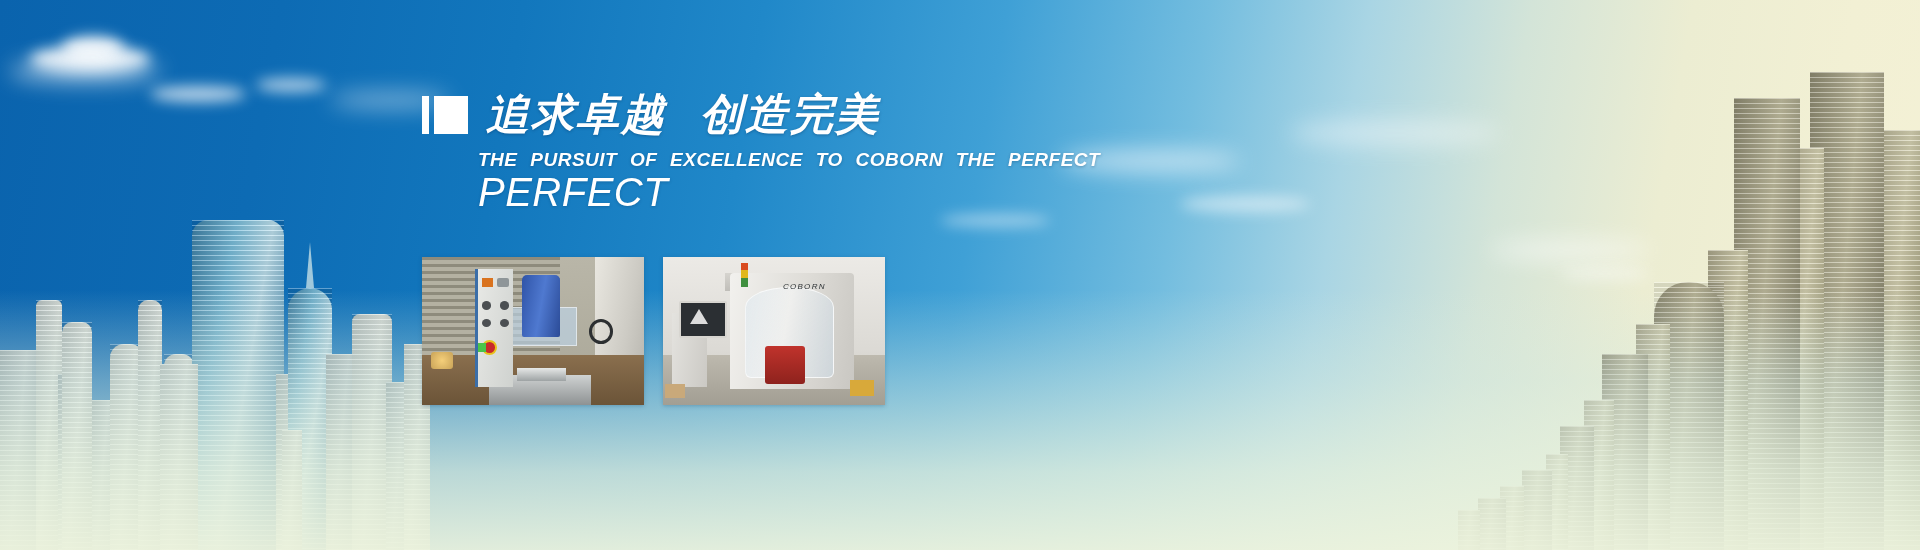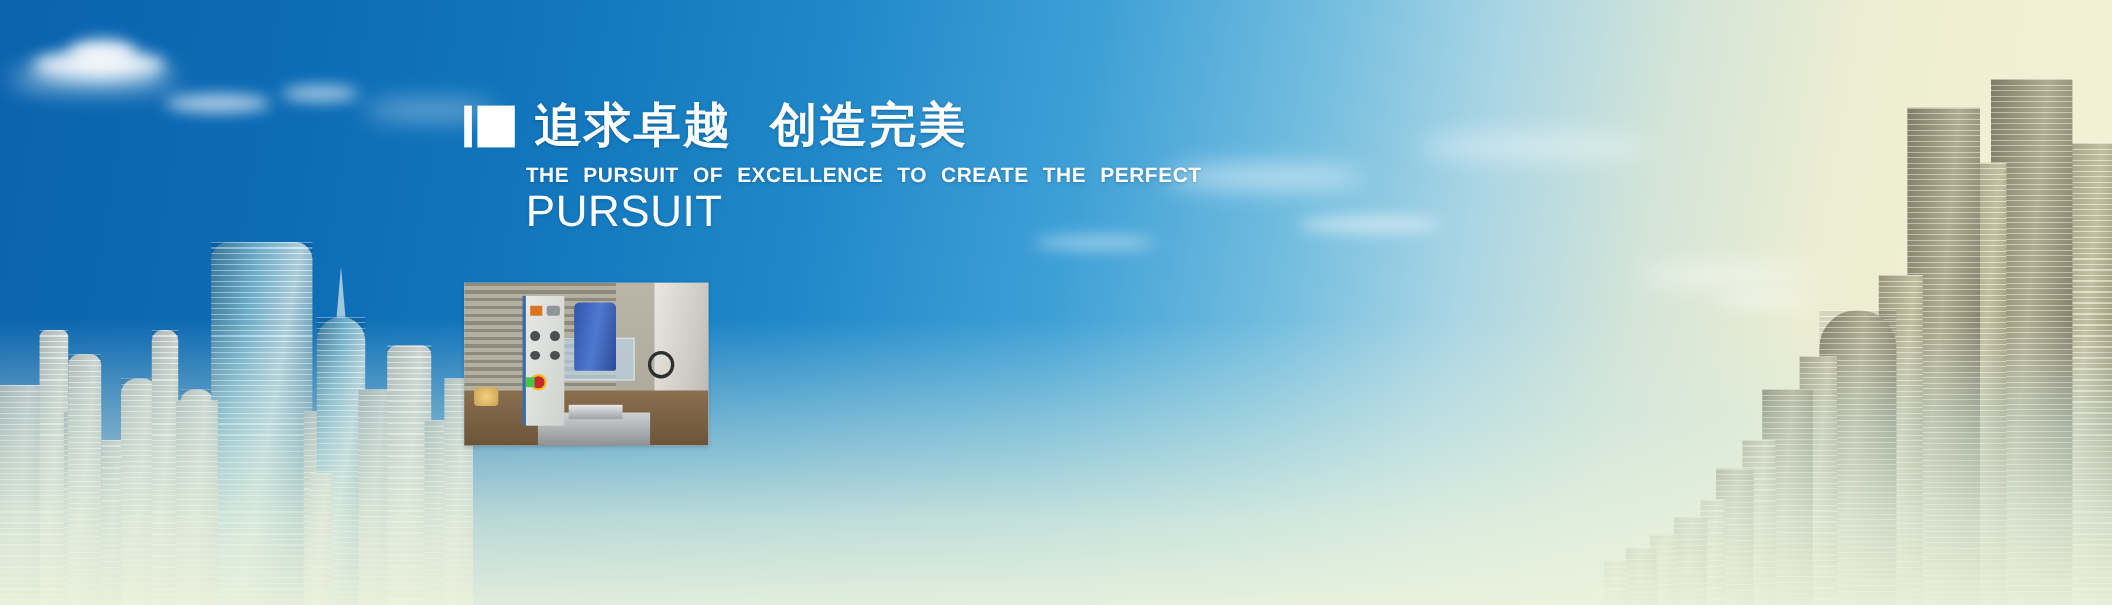--- a/index.html
+++ b/index.html
@@ -58,21 +58,21 @@
   .city-left .bld{ background:linear-gradient(95deg,#9fb0b6 0%,#c6d3d6 45%,#8fa3ab 100%); }
   .city-left .bld.glass{ background:linear-gradient(100deg,#3f82a8 0%,#7cc0dd 30%,#bfe2ef 55%,#5d9dc0 80%,#2f6e96 100%); }
   .city-left .bld.pale{ background:linear-gradient(95deg,#b9c4c4 0%,#dfe6e2 50%,#a9b6b6 100%); }
   
   .city-right .bld{ background:linear-gradient(95deg,#8e8b72 0%,#c3bfa1 45%,#7d7a64 100%); }
   .city-right .bld.pale{ background:linear-gradient(95deg,#aaa68a 0%,#d8d4b4 50%,#95916f 100%); }
 
   .spire{ position:absolute; bottom:0; width:0; height:0; }
 
   
-  .content{ position:absolute; left:0; top:0; width:100%; height:100%; }
+  .content{ position:absolute; left:0; top:0; width:100%; height:100%;font-style:italic; }
 
   .headline-row{
     position:absolute; left:422px; top:93px;
     display:flex; align-items:center; gap:18px;
   }
   .logo-mark{ display:flex; align-items:center; gap:5px; }
   .logo-bar{ width:7px; height:38px; background:#fff; }
   .logo-sq{ width:34px; height:38px; background:#fff; }
 
   .headline{
@@ -257,22 +257,22 @@
   <div class="content">
 
     <div class="headline-row">
       <span class="logo-mark">
         <span class="logo-bar"></span>
         <span class="logo-sq"></span>
       </span>
       <span class="headline">追求卓越  创造完美</span>
     </div>
 
-    <div class="subtitle">THE  PURSUIT  OF  EXCELLENCE  TO  CREATE  THE  PERFECT</div>
-    <div class="business">PURSUIT</div>
+    <div class="subtitle">THE  PURSUIT  OF  EXCELLENCE  TO  COBORN  THE  PERFECT</div>
+    <div class="business">PERFECT</div>
 
     <div class="photos">
 
       <div class="photo p1">
         <div class="wall"></div>
         <div class="shutter"></div>
         <div class="door"></div>
         <div class="floor"></div>
         <div class="lamp"></div>
         <div class="base"></div>
@@ -284,17 +284,33 @@
         <div class="scr"></div>
         <div class="scr2"></div>
         <div class="knob" style="left:27%;top:30%;"></div>
         <div class="knob" style="left:35%;top:30%;"></div>
         <div class="knob" style="left:27%;top:42%;"></div>
         <div class="knob" style="left:35%;top:42%;"></div>
         <div class="estop"></div>
         <div class="grn"></div>
       </div>
 
+      <div class="photo p2">
+        <div class="wall"></div>
+        <div class="floor"></div>
+        <div class="hood"></div>
+        <div class="mach"></div>
+        <div class="tower"></div>
+        <div class="dome"></div>
+        <div class="red"></div>
+        <div class="cab"></div>
+        <div class="mon">
+            <i></i>
+          </div>
+        <div class="box"></div>
+        <div class="box2"></div>
+        <div class="cap" style="left:54%;top:17%;">COBORN</div>
+      </div>
 
 
     </div>
   </div>
 </div>
 
 </body></html>

